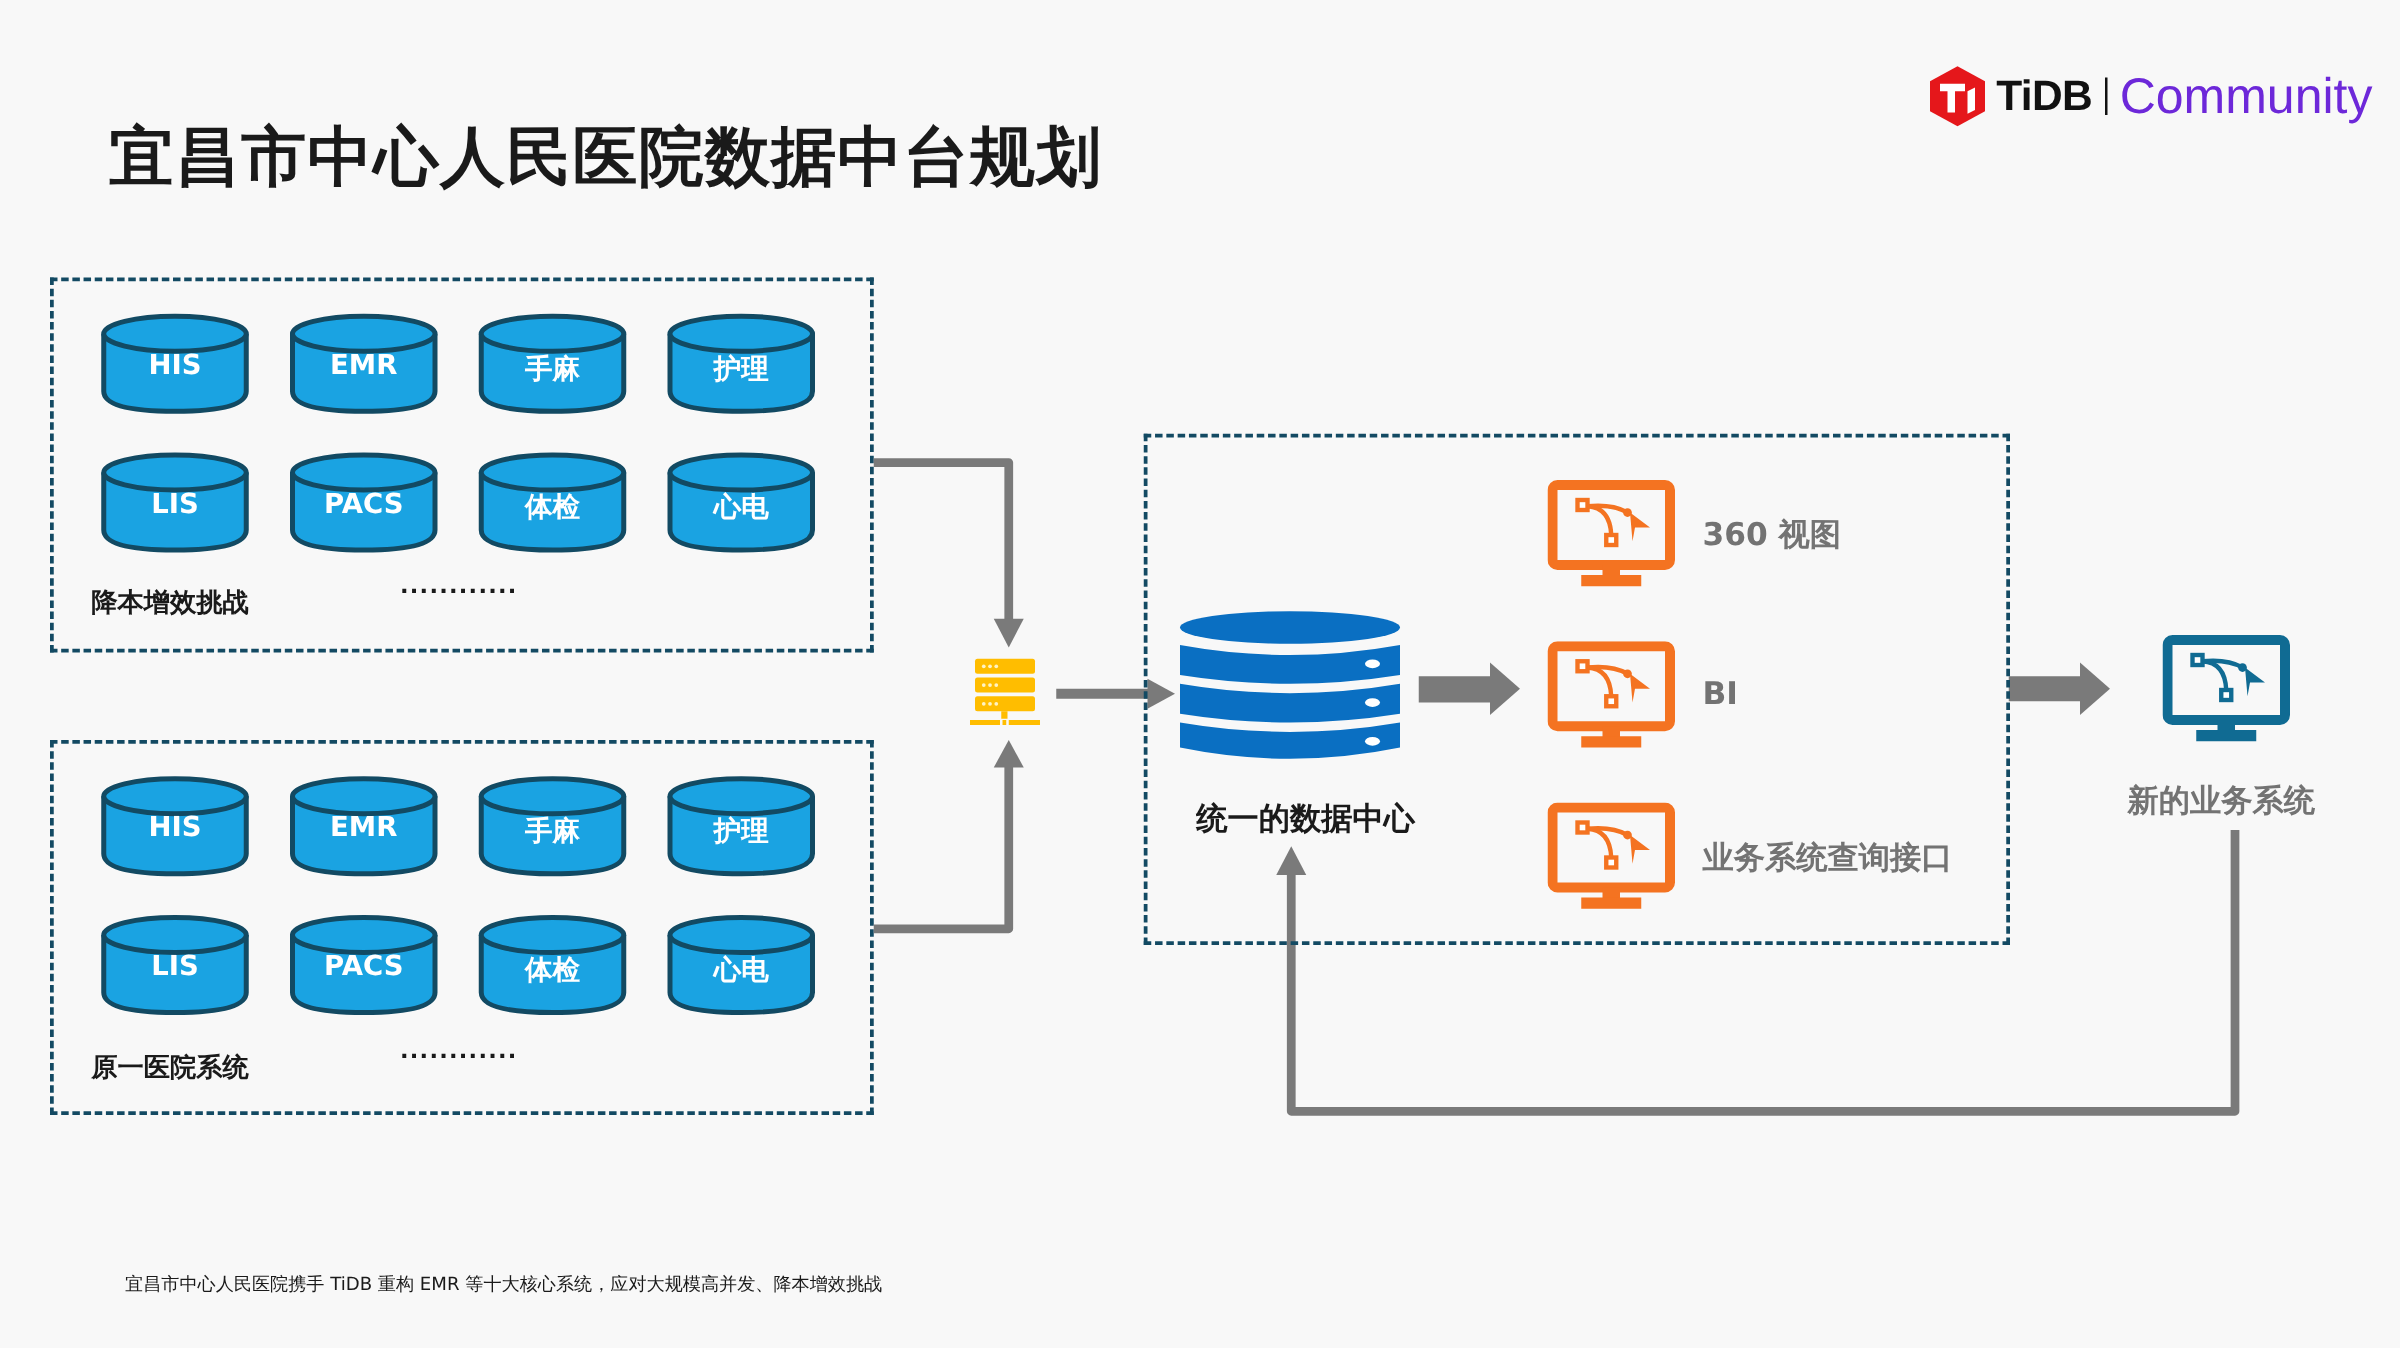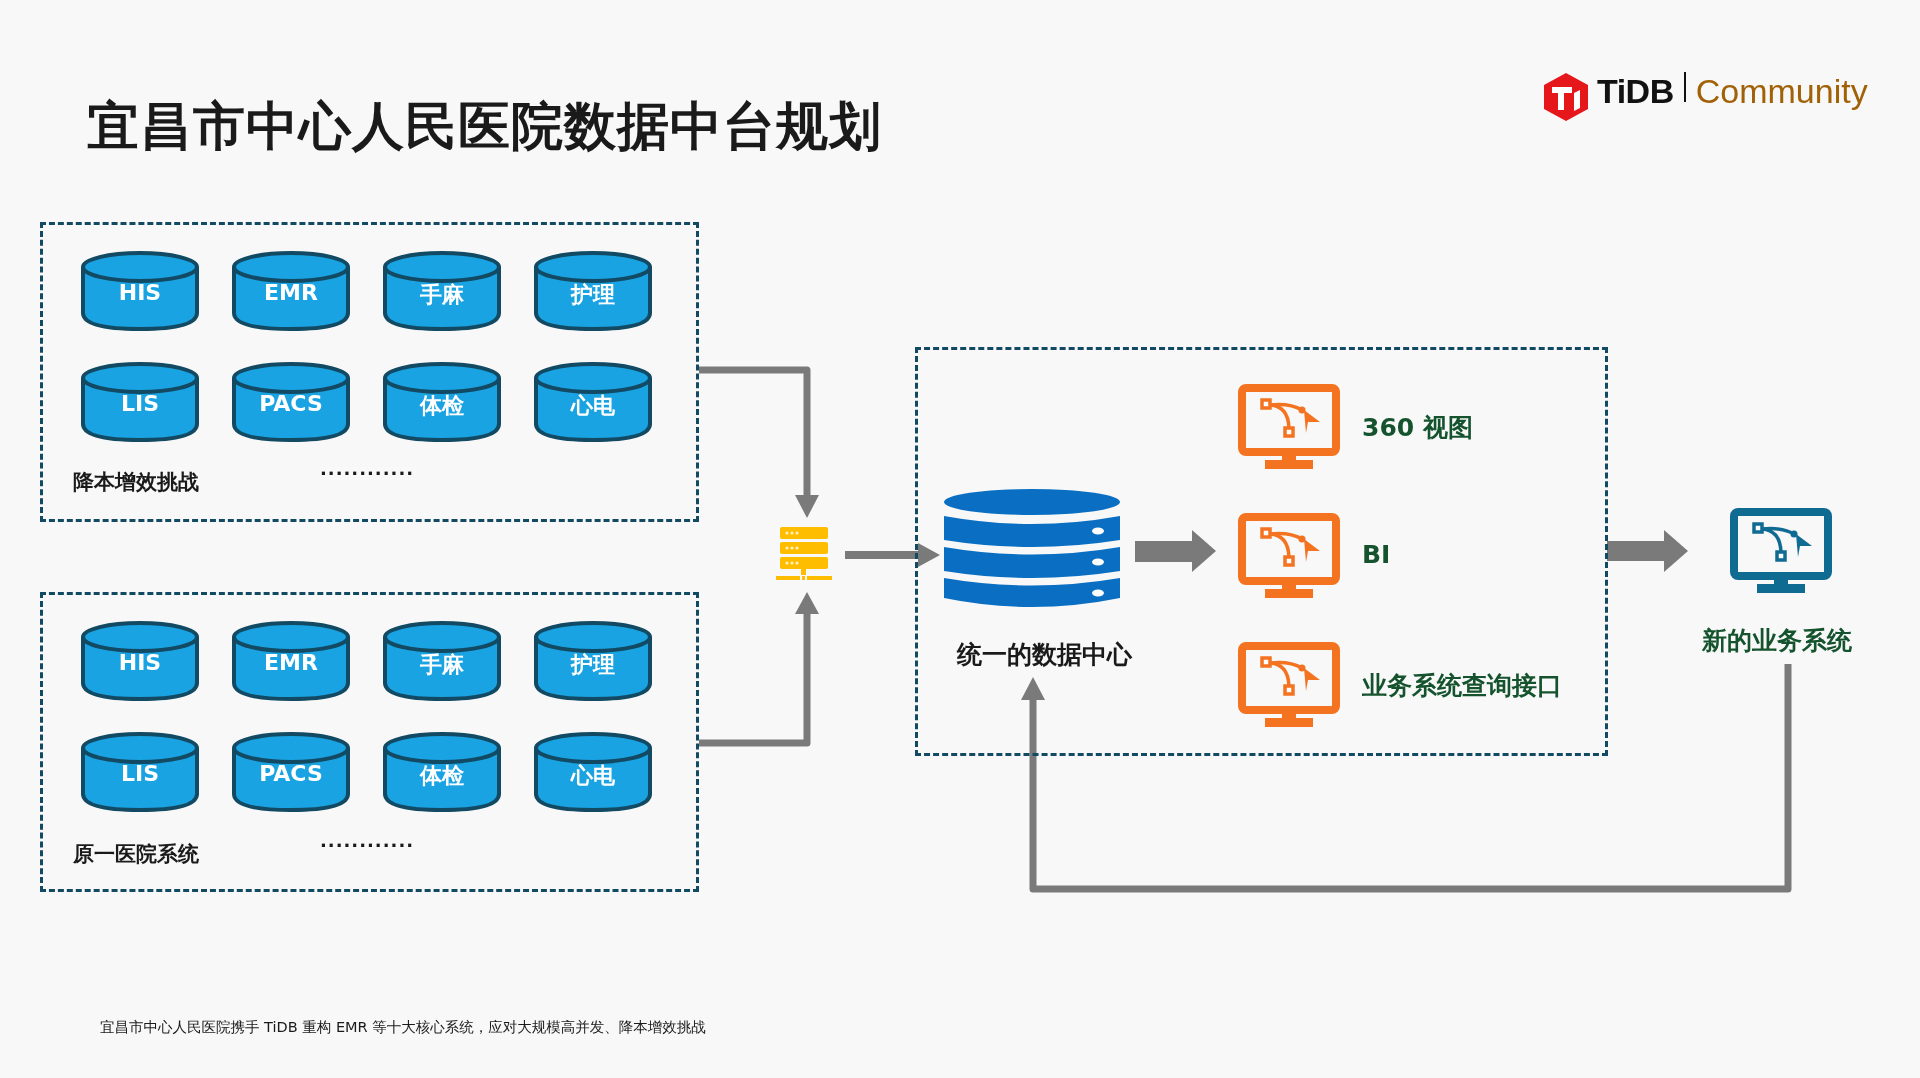--- a/index.html
+++ b/index.html
@@ -7,40 +7,40 @@
     width: 1920px; height: 1078px; position: relative; overflow: hidden;
     background: #f8f8f8;
     font-family: "DejaVu Sans", "Liberation Sans", sans-serif;
     color: #111;
   }
   .abs { position: absolute; }
   #page-title {
     left: 87px; top: 88px; font-size: 52px; font-weight: bold; letter-spacing: 1px;
     color: #1a1a1a; white-space: nowrap; line-height: 76px;
   }
-  #logo { left: 1543px; top: 72px; height: 50px; display: flex; }
+  #logo { left: 1543px; top: 52px; height: 50px; display: flex; align-items: center; }
   #logo .brand { font-family: "Liberation Sans", sans-serif; font-weight: bold; font-size: 34px; color: #111; margin-left: 8px; letter-spacing: -0.5px; }
   #logo .sep { width: 2px; height: 30px; background: #111; margin: 0 10px 0 10px; }
-  #logo .community { font-family: "Liberation Sans", sans-serif; font-size: 34px; color: #a16207; letter-spacing: 0; }
+  #logo .community { font-family: "Liberation Sans", sans-serif; font-size: 40px; color: #6d28d9; letter-spacing: 0; }
 
   .group-box {
     position: absolute; border: 3px dashed #134a63; box-sizing: border-box;
   }
   .cyl {
     position: absolute; width: 120px; height: 82px;
   }
   .cyl svg { position: absolute; left: 0; top: 0; }
   .cyl .label {
     position: absolute; left: 0; right: 0; top: 30px; text-align: center;
     color: #fff; font-weight: bold; font-size: 22px; font-family: "DejaVu Sans", sans-serif;
   }
   .group-label { font-size: 21px; font-weight: bold; color: #1a1a1a; white-space: nowrap; }
   .dots { font-size: 18px; font-weight: bold; color: #1a1a1a; letter-spacing: 1px; }
 
-  .out-label { font-size: 25px; font-weight: bold; color: #14532d; white-space: nowrap; }
+  .out-label { font-size: 25px; font-weight: bold; color: #737373; white-space: nowrap; }
   .center-label { font-size: 25px; font-weight: bold; color: #1a1a1a; white-space: nowrap; margin-left: 23px; }
   #footnote { left: 100px; top: 1018px; font-size: 14.5px; font-weight: normal; color: #1a1a1a; white-space: nowrap; }
 </style>
 </head>
 <body>
 
 <div id="page-title" class="abs">宜昌市中心人民医院数据中台规划</div>
 
 <div id="logo" class="abs">
   <svg width="46" height="50" viewBox="0 0 46 50">

